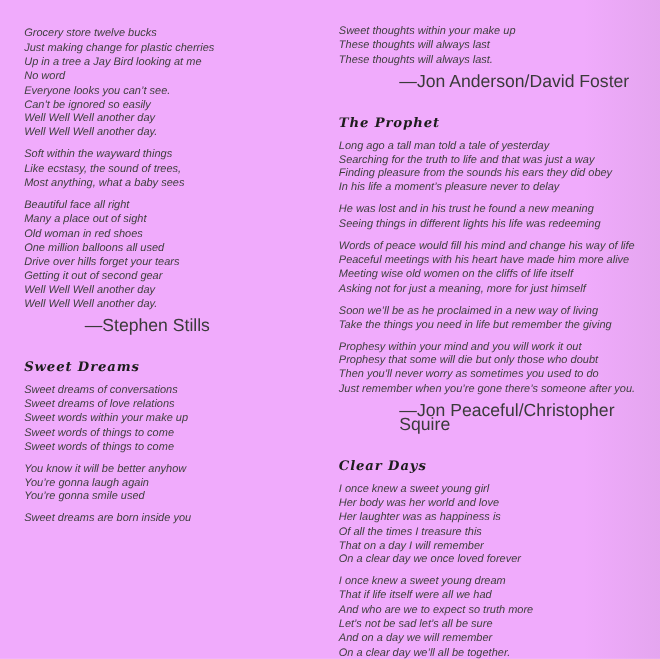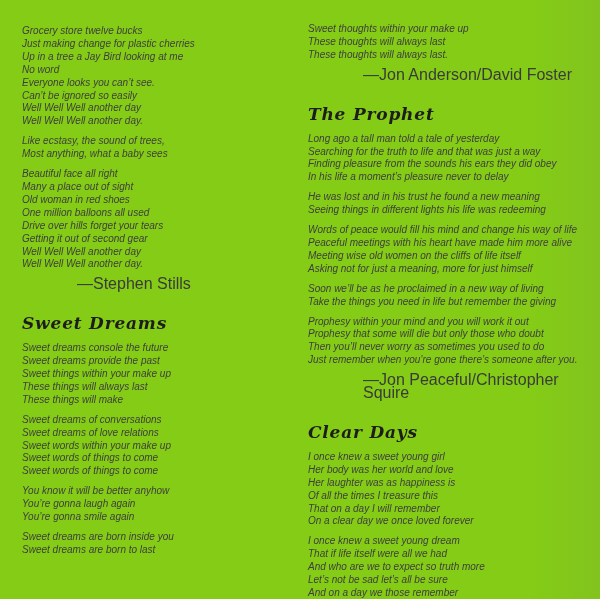--- a/index.html
+++ b/index.html
@@ -1,40 +1,40 @@
 <!DOCTYPE html>
 <html><head>
 <meta charset="utf-8">
 <style>
   html, body { margin: 0; padding: 0; background: #ffffff; }
   .page {
     position: relative;
     width: 600px;
     height: 599px;
-    background: #84cc16;
+    background: #f0abfc;
     overflow: hidden;
     font-family: "Liberation Sans", sans-serif;
     color: #3e3e3e;
   }
   .edge-shade {
     position: absolute;
     top: 0; right: 0;
     width: 70px; height: 100%;
     background: linear-gradient(90deg, rgba(110,110,110,0) 0%, rgba(110,110,110,0.05) 55%, rgba(110,110,110,0.09) 100%);
     pointer-events: none;
   }
   .col { position: absolute; top: 0; }
   .col-left  { left: 22px;  width: 276px; padding-top: 25px; }
   .col-right { left: 308px; width: 288px; padding-top: 23px; }
   .song-section { margin: 0; }
   .song-title {
     font-family: "DejaVu Serif", serif;
     font-style: italic;
     font-weight: bold;
-    font-size: 17px;
+    font-size: 12px;
     letter-spacing: 0.8px;
     color: #1d1d1d;
     margin: 22px 0 9px 0;
   }
   .stanza {
     margin: 0 0 7px 0;
     font-style: italic;
     font-size: 10px;
     line-height: 12.9px;
   }
@@ -57,59 +57,52 @@
           <span class="line">Grocery store twelve bucks</span>
           <span class="line">Just making change for plastic cherries</span>
           <span class="line">Up in a tree a Jay Bird looking at me</span>
           <span class="line">No word</span>
           <span class="line">Everyone looks you can’t see.</span>
           <span class="line">Can’t be ignored so easily</span>
           <span class="line">Well Well Well another day</span>
           <span class="line">Well Well Well another day.</span>
         </p>
         <p class="stanza">
+          <span class="line">Soft within the wayward things</span>
           <span class="line">Like ecstasy, the sound of trees,</span>
           <span class="line">Most anything, what a baby sees</span>
         </p>
         <p class="stanza">
           <span class="line">Beautiful face all right</span>
           <span class="line">Many a place out of sight</span>
           <span class="line">Old woman in red shoes</span>
           <span class="line">One million balloons all used</span>
           <span class="line">Drive over hills forget your tears</span>
           <span class="line">Getting it out of second gear</span>
           <span class="line">Well Well Well another day</span>
           <span class="line">Well Well Well another day.</span>
         </p>
         <div class="attribution">—Stephen Stills</div>
       </section>
       <section class="song-section">
         <h2 class="song-title">Sweet Dreams</h2>
         <p class="stanza">
-          <span class="line">Sweet dreams console the future</span>
-          <span class="line">Sweet dreams provide the past</span>
-          <span class="line">Sweet things within your make up</span>
-          <span class="line">These things will always last</span>
-          <span class="line">These things will make</span>
-        </p>
-        <p class="stanza">
           <span class="line">Sweet dreams of conversations</span>
           <span class="line">Sweet dreams of love relations</span>
           <span class="line">Sweet words within your make up</span>
           <span class="line">Sweet words of things to come</span>
           <span class="line">Sweet words of things to come</span>
         </p>
         <p class="stanza">
           <span class="line">You know it will be better anyhow</span>
           <span class="line">You’re gonna laugh again</span>
-          <span class="line">You’re gonna smile again</span>
+          <span class="line">You’re gonna smile used</span>
         </p>
         <p class="stanza">
           <span class="line">Sweet dreams are born inside you</span>
-          <span class="line">Sweet dreams are born to last</span>
         </p>
       </section>
     </div>
   <div class="col col-right">
       <section class="song-section">
         <p class="stanza">
           <span class="line">Sweet thoughts within your make up</span>
           <span class="line">These thoughts will always last</span>
           <span class="line">These thoughts will always last.</span>
         </p>
@@ -153,19 +146,19 @@
           <span class="line">Her laughter was as happiness is</span>
           <span class="line">Of all the times I treasure this</span>
           <span class="line">That on a day I will remember</span>
           <span class="line">On a clear day we once loved forever</span>
         </p>
         <p class="stanza">
           <span class="line">I once knew a sweet young dream</span>
           <span class="line">That if life itself were all we had</span>
           <span class="line">And who are we to expect so truth more</span>
           <span class="line">Let’s not be sad let’s all be sure</span>
-          <span class="line">And on a day we those remember</span>
+          <span class="line">And on a day we will remember</span>
           <span class="line">On a clear day we’ll all be together.</span>
         </p>
       </section>
     </div>
   <div class="edge-shade"></div>
 </div>
 
 </body></html>

